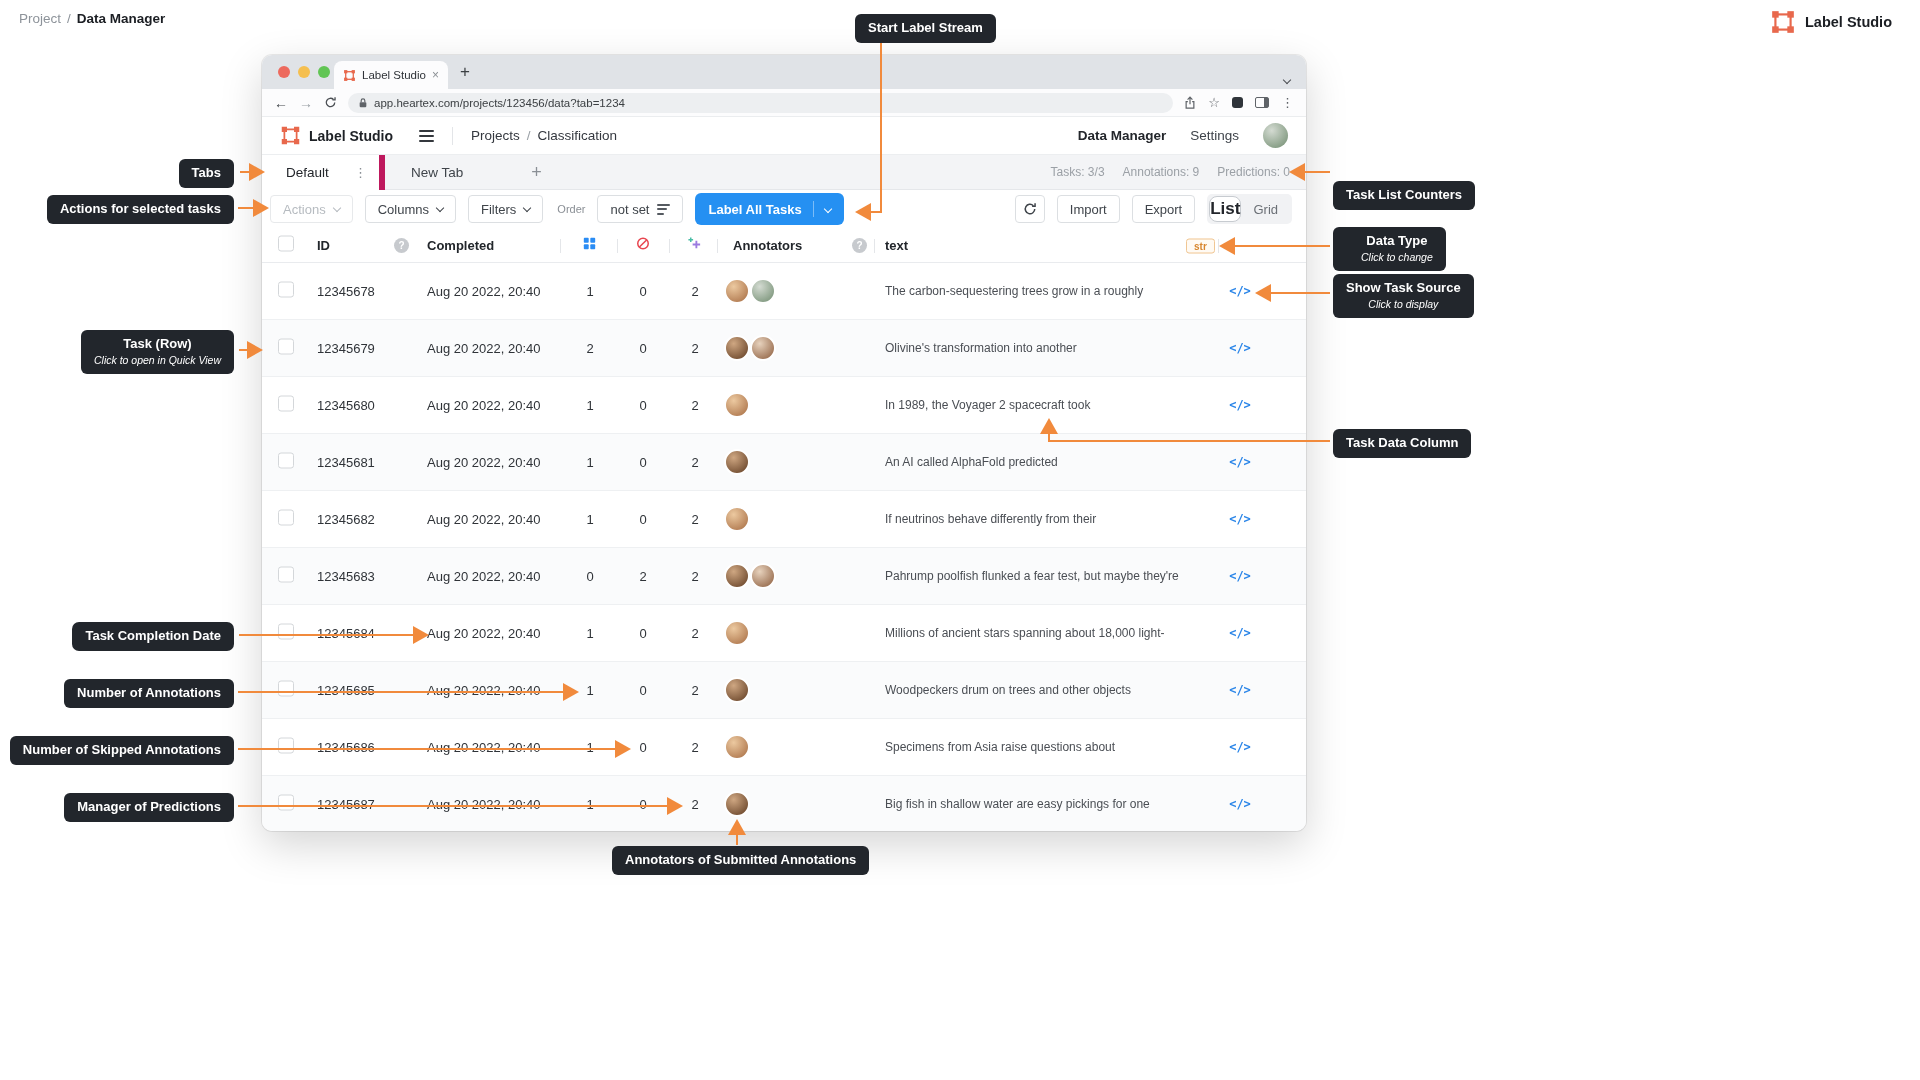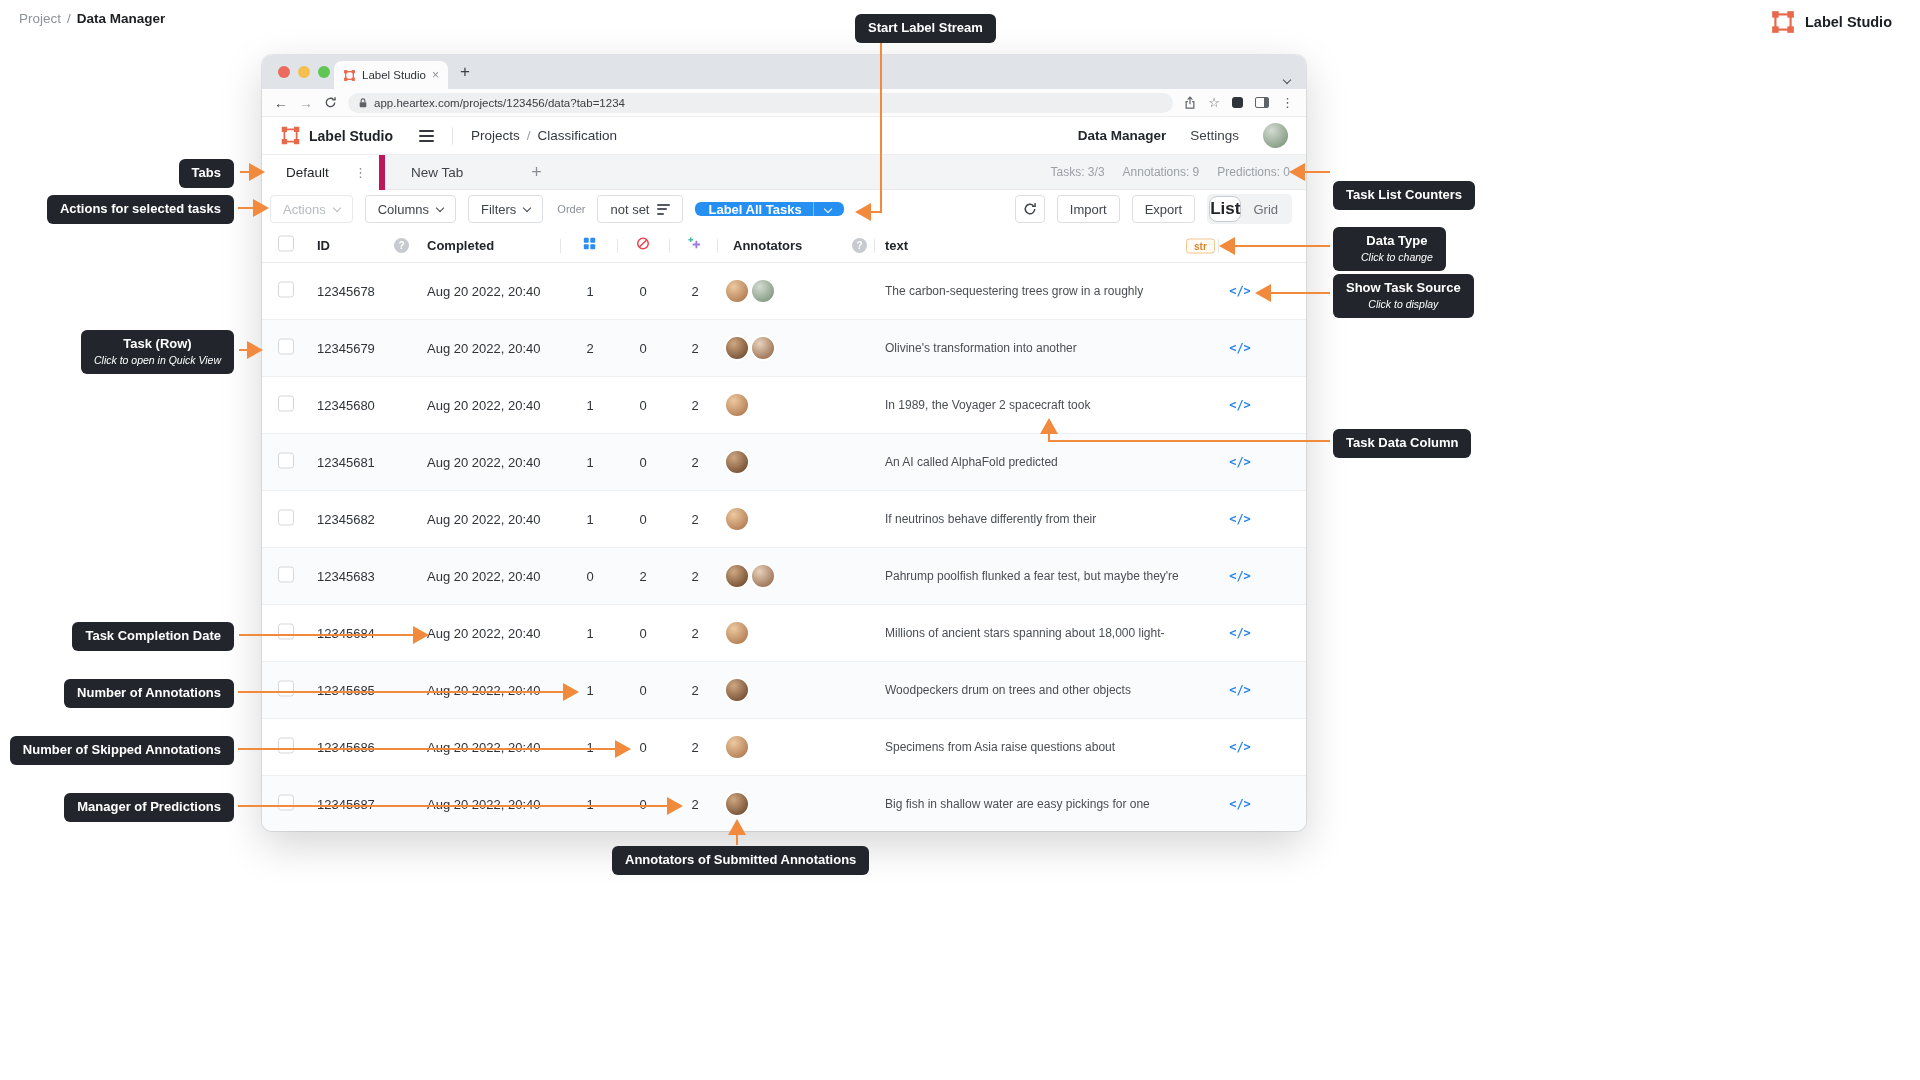--- a/index.html
+++ b/index.html
@@ -87,21 +87,21 @@
   
   .ls-toolbar { height:38px; display:flex; align-items:center; gap:12px; padding:0 14px 0 8px; background:#fff; }
   .btn { height:28px; border:1px solid #dcdfe2; border-radius:4px; display:inline-flex; align-items:center;
          gap:8px; padding:0 12px; font-size:13px; color:#3f444a; background:#fff; }
   .btn .chev { margin-top:-3px; }
   .btn-dis { color:#b6bbc0; border-color:#e7e9eb; }
   .order-lbl { font-size:11px; color:#8a8f95; margin-left:2px; }
   .sort-bars { display:flex; flex-direction:column; gap:2.5px; }
   .sort-bars i { display:block; height:2px; background:#555a60; border-radius:1px; }
   .sort-bars i:nth-child(1){width:13px;} .sort-bars i:nth-child(2){width:10px;} .sort-bars i:nth-child(3){width:7px;}
-  .btn-primary { height:14px; background:#2590F2; border:none; border-radius:6px; color:#fff; font-weight:bold;
+  .btn-primary { height:32px; background:#2590F2; border:none; border-radius:6px; color:#fff; font-weight:bold;
                  display:inline-flex; align-items:center; padding:0 13px; font-size:13px; gap:0; }
   .btn-primary .vdiv { width:1px; height:16px; background:rgba(255,255,255,.4); margin:0 11px; }
   .tb-spacer { flex:1; }
   .icon-btn { width:30px; justify-content:center; padding:0; }
   .view-toggle { display:flex; background:#f1f2f4; border-radius:5px; padding:2px; align-items:center; }
   .seg-on { background:#fff; border:1px solid #c7cbd0; border-radius:8px; padding:2px 0; font-size:17px;
             font-weight:bold; color:#23262b; }
   .seg-off { padding:3px 12px; font-size:13px; color:#6b7076; }
 
   
@@ -495,19 +495,19 @@
   </div>
   <div class="callout" style="left:1333px; top:274px;">
     <span>Show Task Source</span>
     <span class="sub">Click to display</span>
   </div>
   <div class="callout" style="right:1686px; top:330px;">
     <span>Task (Row)</span>
     <span class="sub">Click to open in Quick View</span>
   </div>
   <div class="callout" style="left:1333px; top:429px;">Task Data Column</div>
-  <div class="callout" style="right:1686px; top:622px;">Task Completion Date</div>
+  <div class="callout" style="right:1686px; top:622px;border-radius:7px;">Task Completion Date</div>
   <div class="callout" style="right:1686px; top:679px;">Number of Annotations</div>
   <div class="callout" style="right:1686px; top:736px;">Number of Skipped Annotations</div>
   <div class="callout" style="right:1686px; top:793px;">Manager of Predictions</div>
   <div class="callout" style="left:612px; top:846px;">Annotators of Submitted Annotations</div>
 
 </div>
 
 </body></html>

